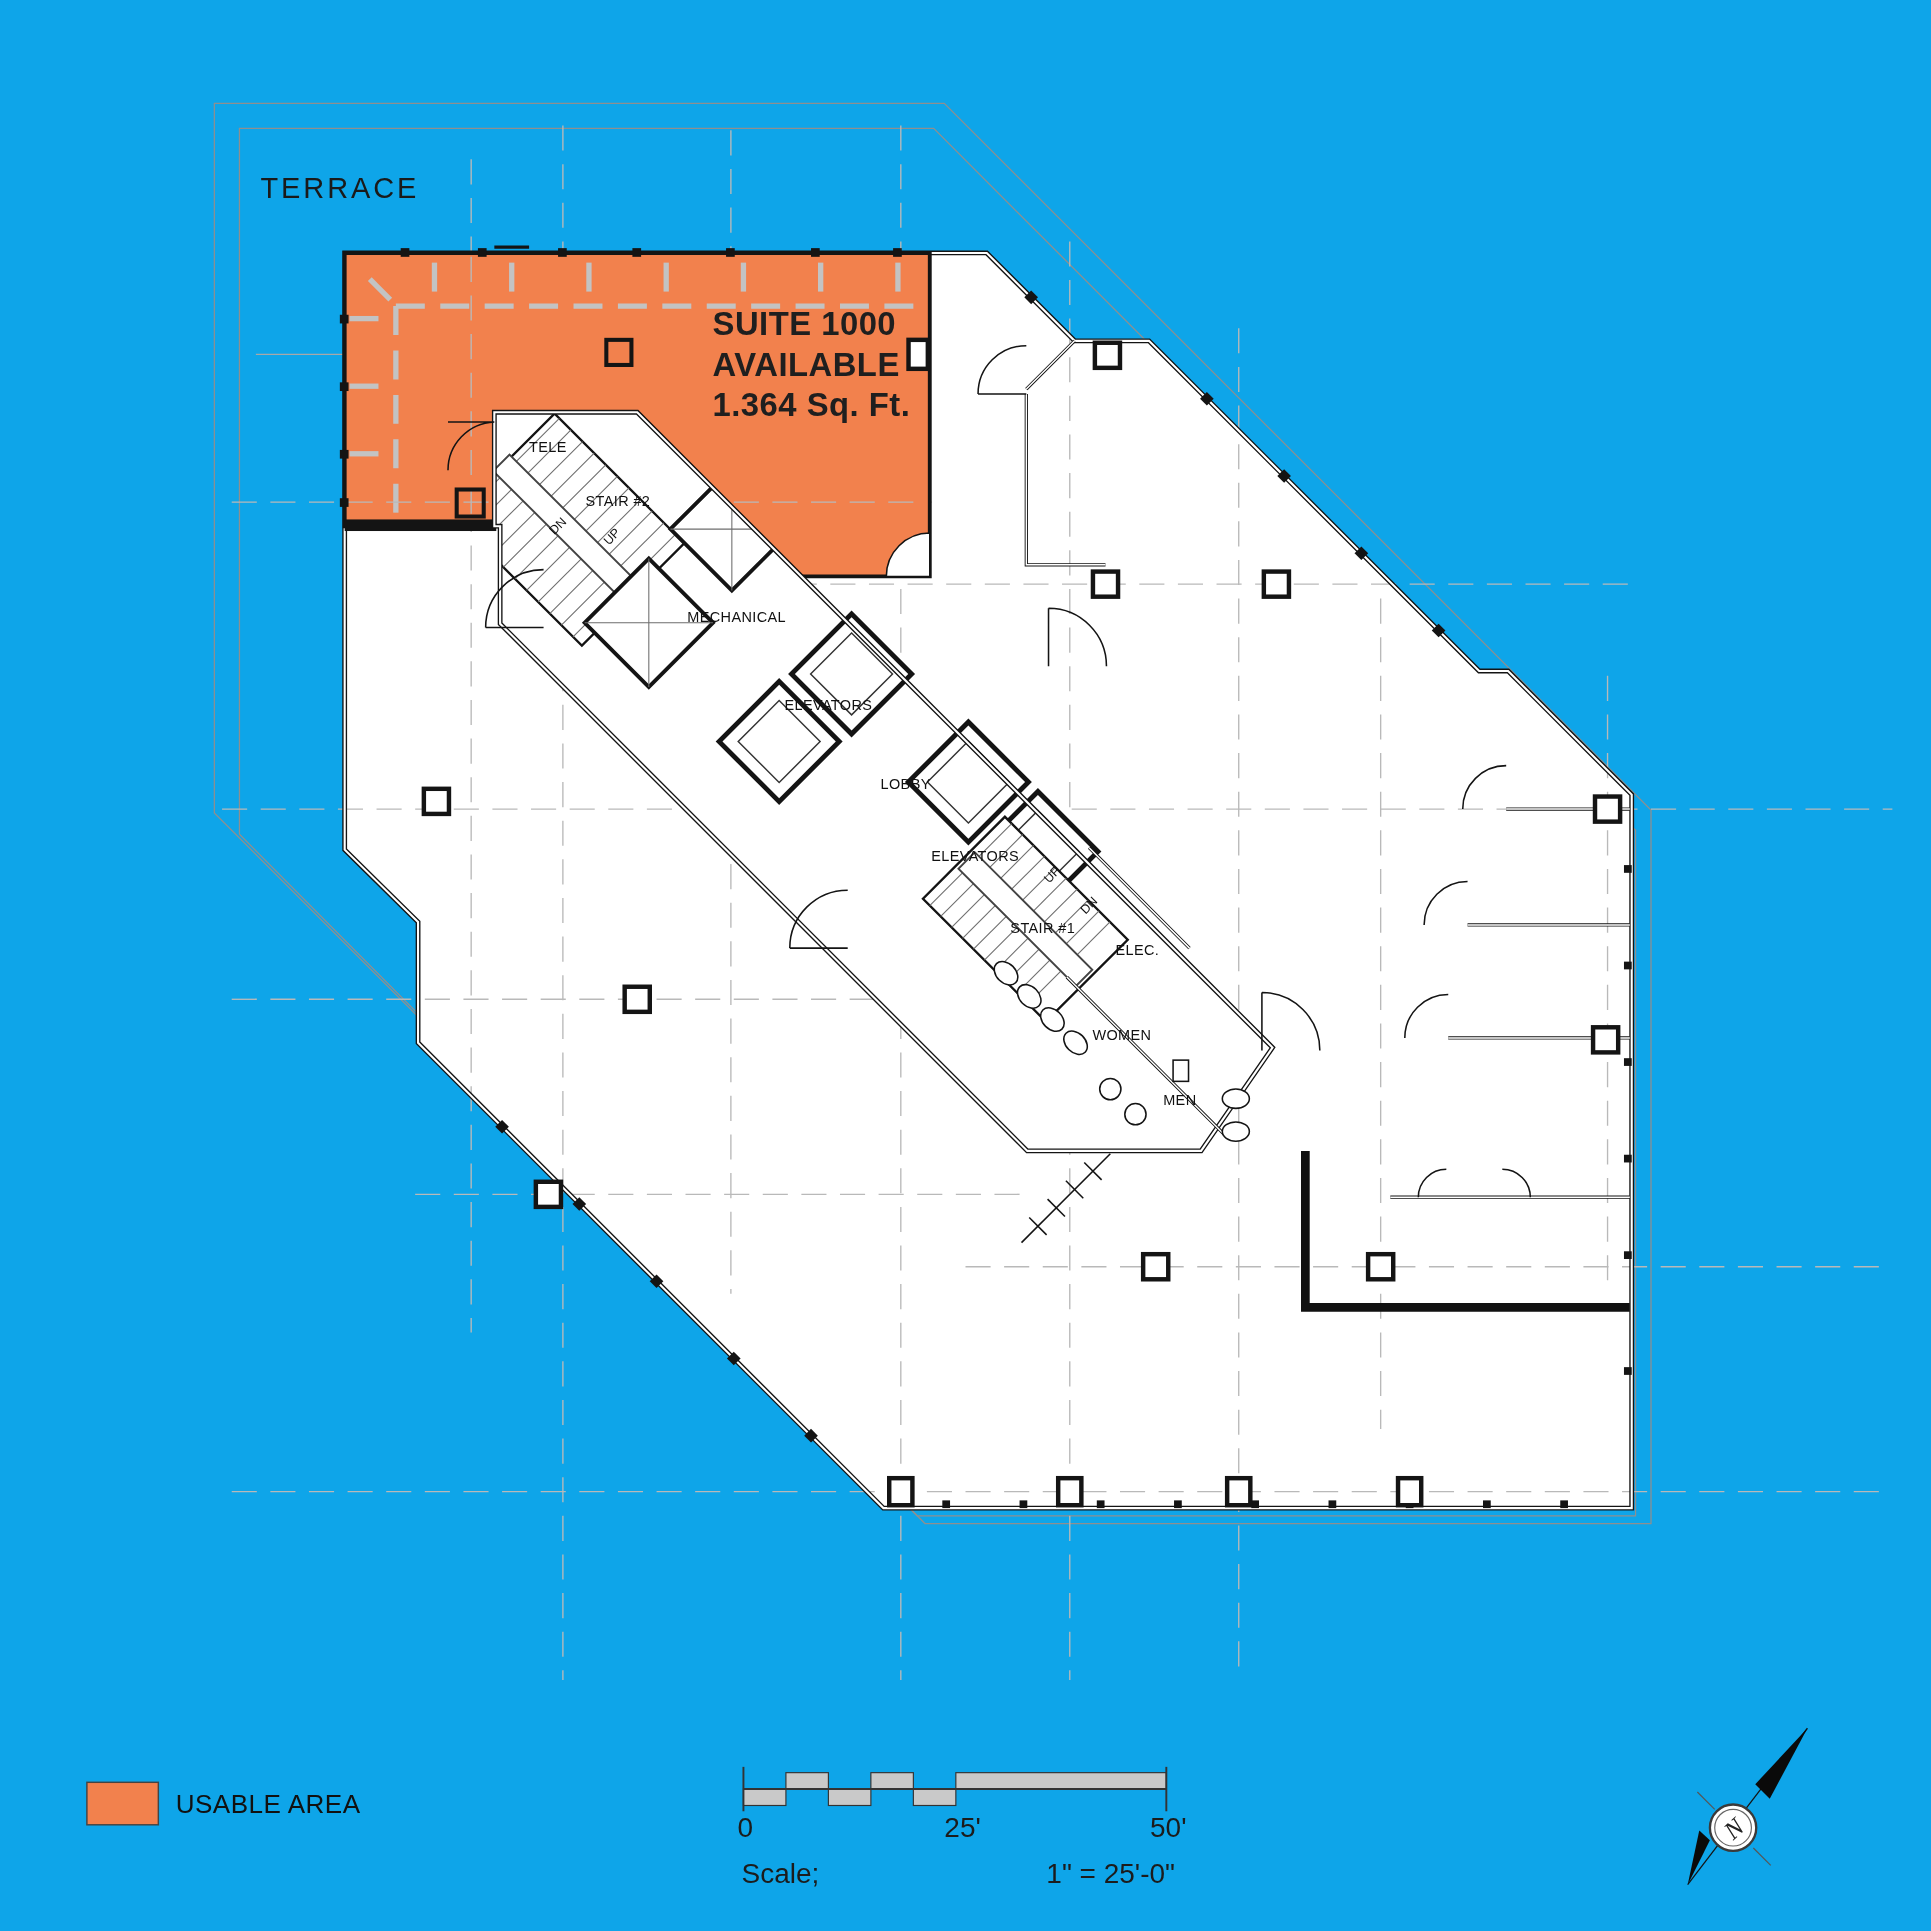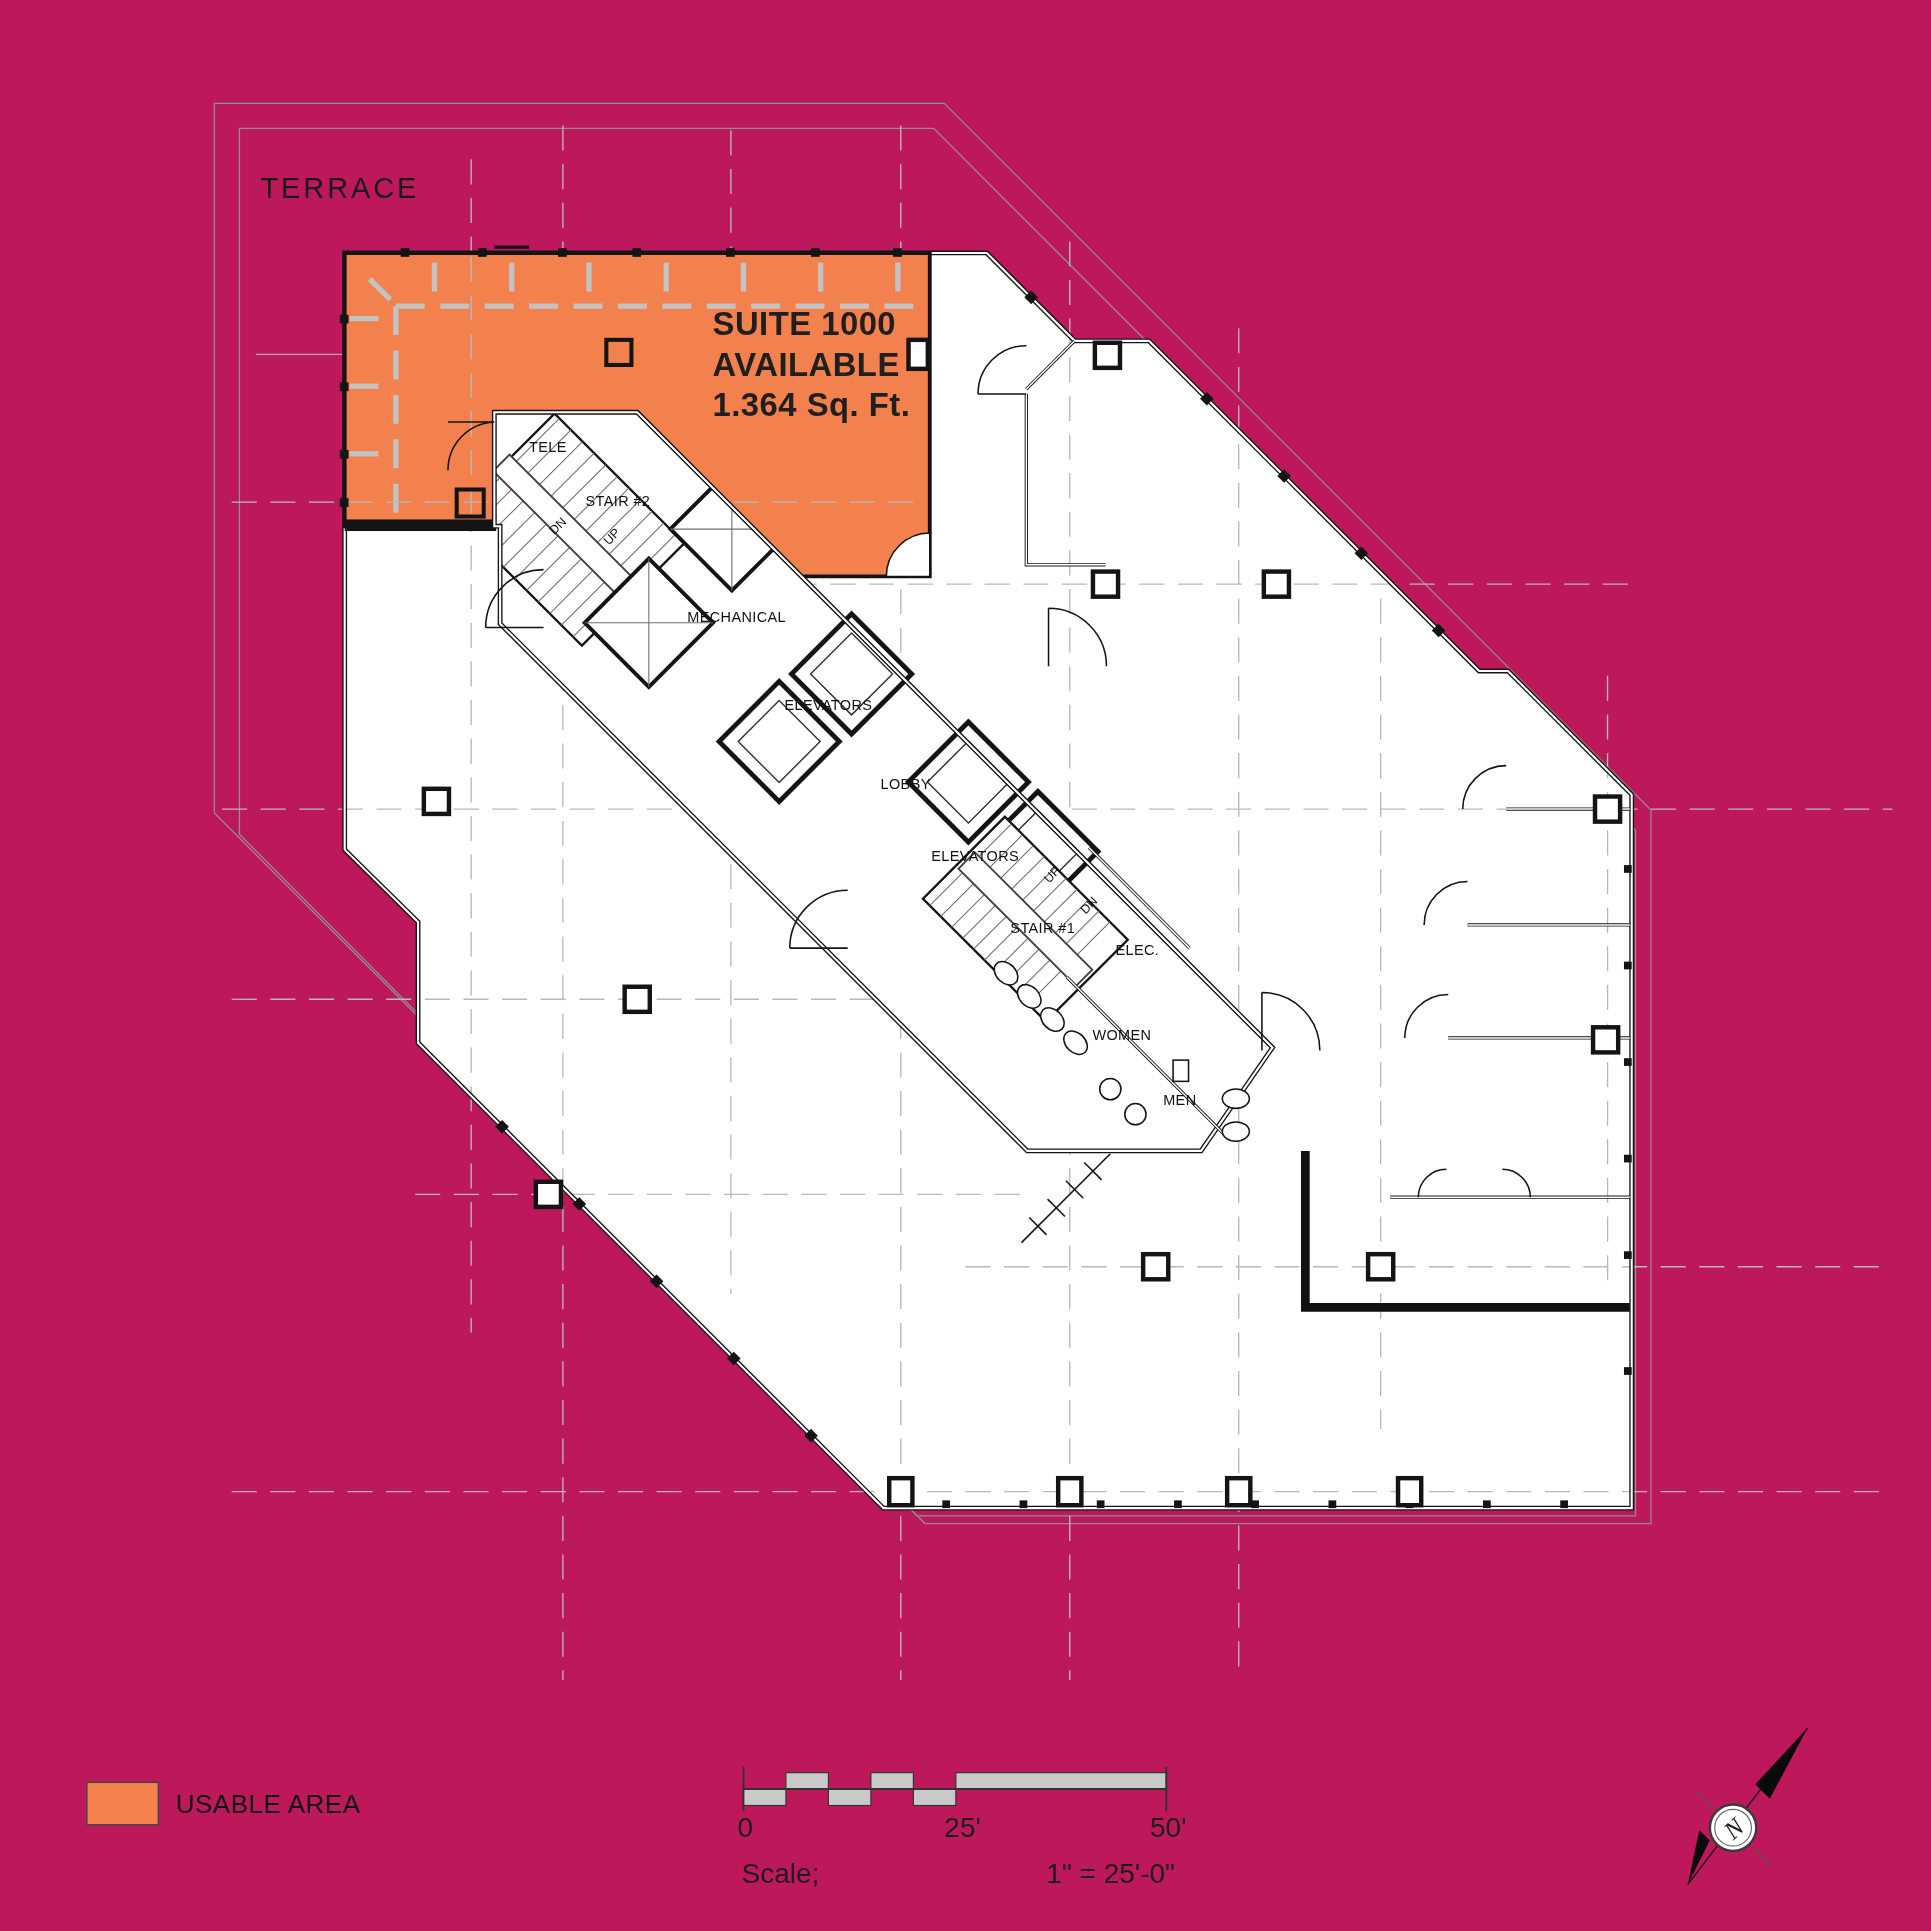--- a/index.html
+++ b/index.html
@@ -1,16 +1,16 @@
 <!DOCTYPE html>
 <html><head>
 <meta charset="utf-8">
 <style>
   html,body{margin:0;padding:0;background:#fff;}
-  #stage{position:relative;width:1931px;height:1931px;background:#be185d;overflow:hidden;
+  #stage{position:relative;width:1931px;height:1931px;background:#0ea5e9;overflow:hidden;
          font-family:"Liberation Sans", sans-serif;}
   svg{position:absolute;left:0;top:0;}
   
   .w5{stroke:#141414;stroke-width:5;fill:none;stroke-linejoin:miter;}
   .wi{stroke:#ffffff;stroke-width:2.2;fill:none;stroke-linejoin:miter;}
   .w3{stroke:#141414;stroke-width:3.4;fill:none;}
   .wi2{stroke:#ffffff;stroke-width:1.5;fill:none;}
   .thin{stroke:#141414;stroke-width:1.6;fill:none;}
   .frame{stroke:#8f8f8f;stroke-width:1.3;fill:none;}
   .grid{stroke:#b9b9b9;stroke-width:1.4;fill:none;stroke-dasharray:26 14;}

